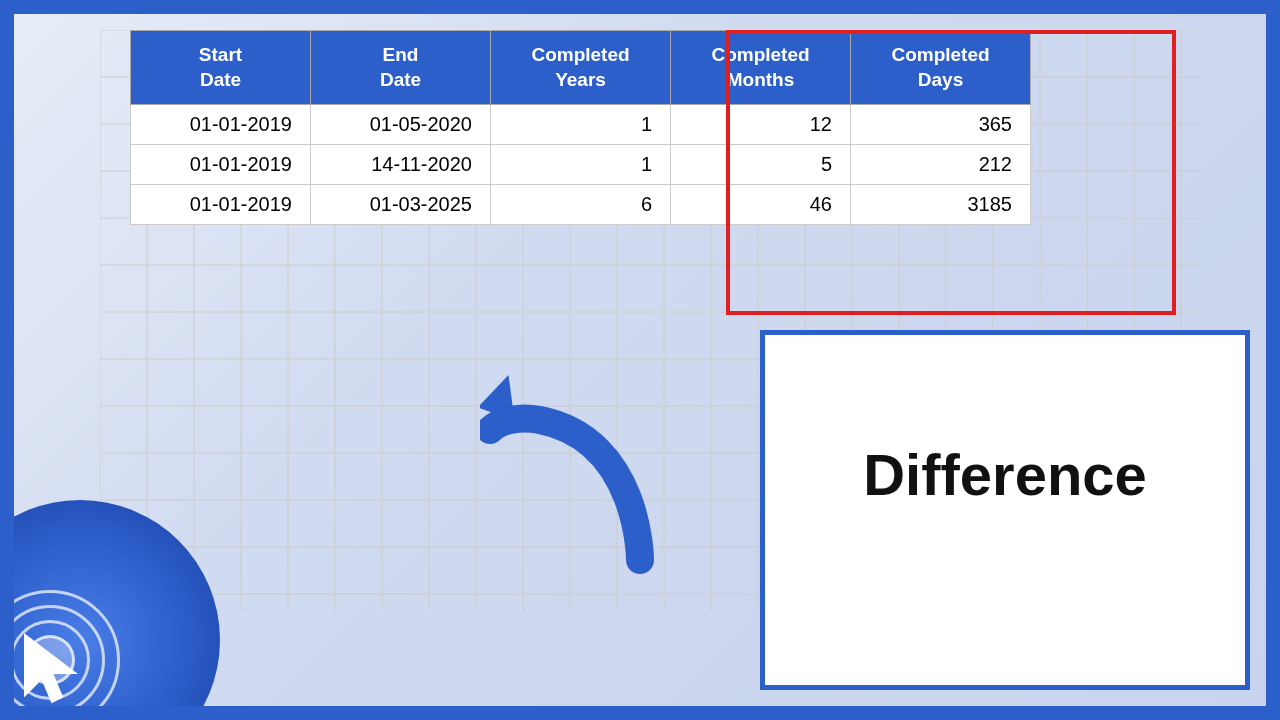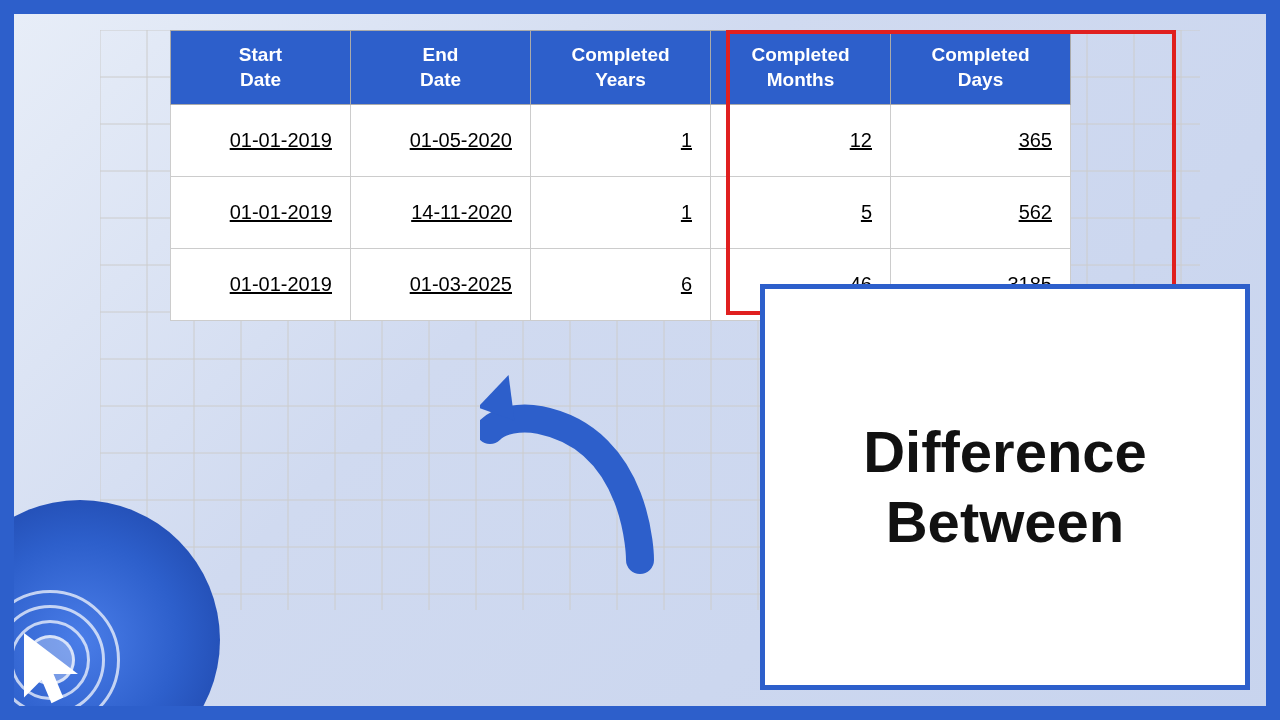--- a/index.html
+++ b/index.html
@@ -68,21 +68,20 @@
       position: absolute;
       top: 30px;
       left: 130px;
       z-index: 3;
     }
 
     .spreadsheet {
       border-collapse: collapse;
       background: white;
       font-size: 18px;
-      margin-left: 40px;
     }
 
     
     .spreadsheet-bg {
       position: absolute;
       top: 30px;
       left: 100px;
       width: 1100px;
       height: 580px;
       background-image: 
@@ -97,27 +96,26 @@
       color: white;
       font-weight: bold;
       text-align: center;
       padding: 12px 18px;
       border: 1px solid #aaa;
       font-size: 19px;
       line-height: 1.3;
     }
 
     .spreadsheet td {
-      padding: 24px 18px;
+      padding: 8px 18px;
       border: 1px solid #ccc;
       text-align: right;
       font-size: 20px;
       background: white;
       min-width: 150px;
-      text-decoration: underline;
     }
 
     .spreadsheet td.date-col {
       text-align: right;
       font-size: 20px;
     }
 
     
     .red-highlight {
       position: absolute;
@@ -137,21 +135,21 @@
       left: 480px;
       z-index: 3;
     }
 
     
     .info-box {
       position: absolute;
       bottom: 30px;
       right: 30px;
       width: 490px;
-      height: 406px;
+      height: 360px;
       border: 5px solid #2d5fcb;
       background: white;
       display: flex;
       align-items: center;
       justify-content: center;
       z-index: 4;
     }
 
     .info-text {
       font-size: 58px;
@@ -188,21 +186,21 @@
           <td class="date-col">01-05-2020</td>
           <td>1</td>
           <td>12</td>
           <td>365</td>
         </tr>
         <tr>
           <td class="date-col">01-01-2019</td>
           <td class="date-col">14-11-2020</td>
           <td>1</td>
           <td>5</td>
-          <td>562</td>
+          <td>212</td>
         </tr>
         <tr>
           <td class="date-col">01-01-2019</td>
           <td class="date-col">01-03-2025</td>
           <td>6</td>
           <td>46</td>
           <td>3185</td>
         </tr>
       </tbody>
     </table>
@@ -217,21 +215,21 @@
                C 160 200, 160 80, 60 60
                C 40 56, 20 60, 10 70" stroke="#2d5fcb" stroke-width="28" fill="none" stroke-linecap="round"></path>
 
       <polygon points="0,40 40,20 30,65" fill="#2d5fcb" transform="rotate(-20, 20, 50)"></polygon>
     </svg>
   </div>
 
   <div class="info-box">
     <div class="info-text">
       <span>Difference</span><br>
-      <span>Between</span><br>
+      <br>
     </div>
   </div>
 
   <div class="circle-decoration">
     <div class="rings-container">
       <div class="ring ring-4"></div>
       <div class="ring ring-3"></div>
       <div class="ring ring-2"></div>
       <div class="ring ring-1"></div>
     </div>

